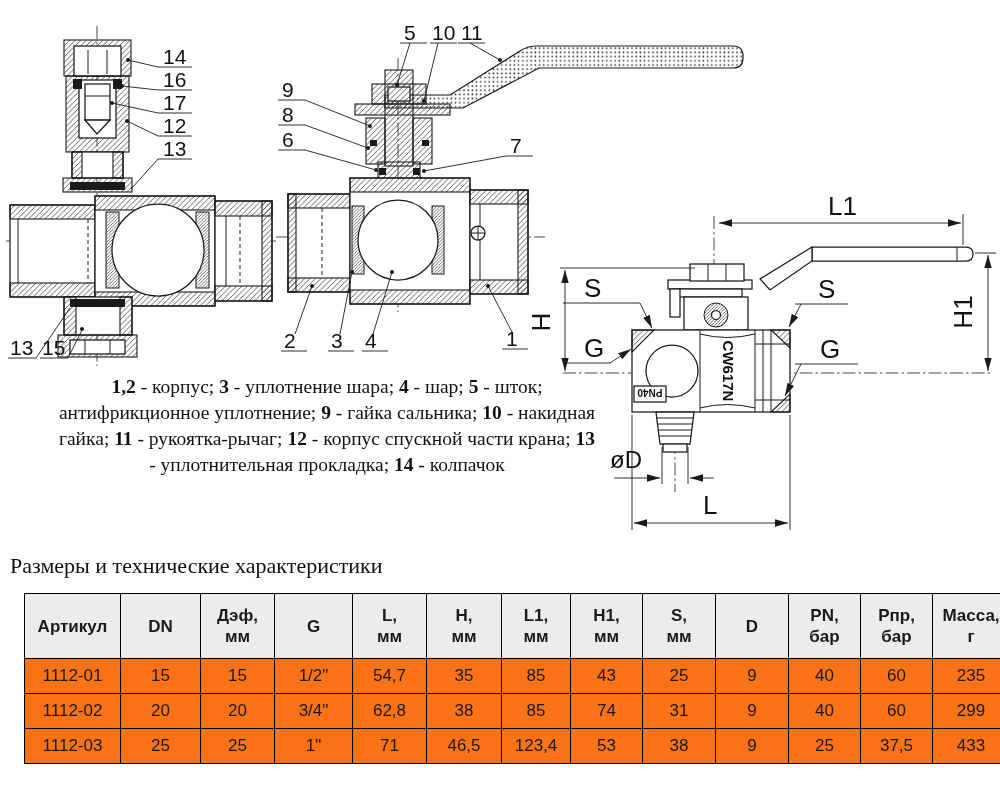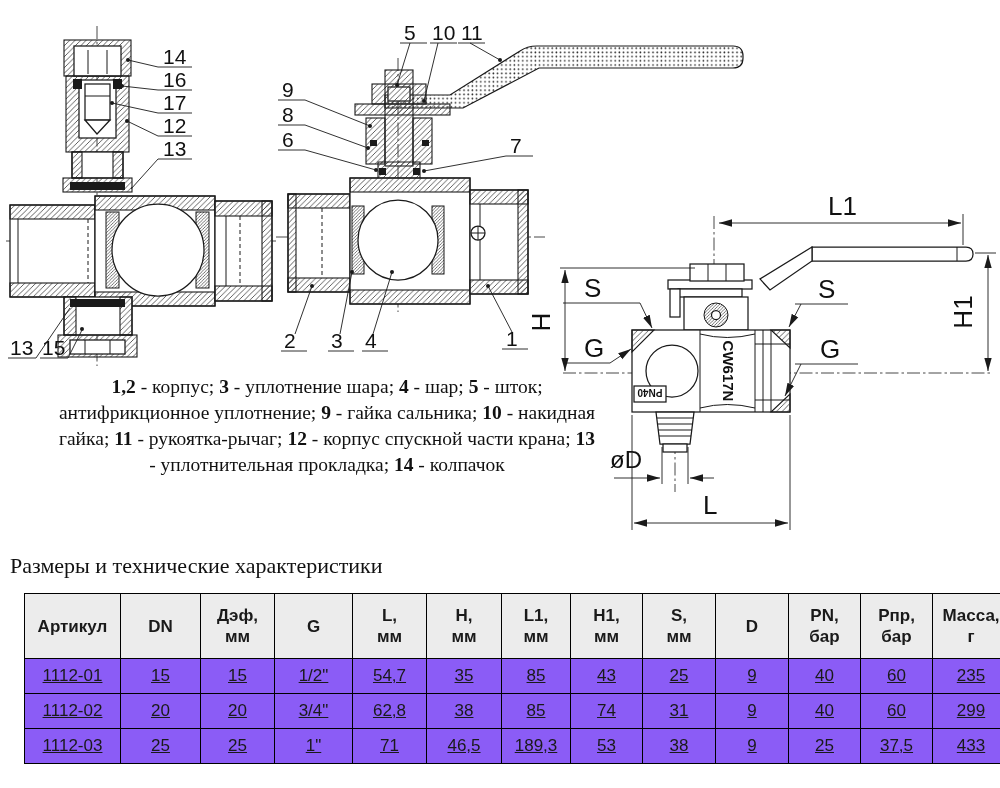--- a/index.html
+++ b/index.html
@@ -22,21 +22,21 @@
   .legend{position:absolute;left:0px;top:374px;width:566px;
           font-family:"Liberation Serif",serif;font-size:19.5px;line-height:26px;
           text-align:center;color:#111;padding-left:44px;}
   .sec-title{position:absolute;left:10px;top:553px;
              font-family:"Liberation Serif",serif;font-size:22px;color:#111;}
   table.spec{position:absolute;left:24px;top:593px;width:985px;border-collapse:collapse;
              table-layout:fixed;font-size:17px;color:#1a1a1a;}
   table.spec th,table.spec td{border:1px solid #000;text-align:center;vertical-align:middle;
              padding:0 2px;overflow:hidden;}
   table.spec th{height:64px;background:#ececec;font-weight:bold;line-height:21px;}
-  table.spec td{height:34px;background:#8b5cf6;font-weight:normal;text-decoration:underline;}
+  table.spec td{height:34px;background:#f97316;font-weight:normal;}
 </style>
 </head>
 <body>
 
 <div class="page">
 
   <svg width="0" height="0">
     <defs>
       <pattern id="hatch" patternUnits="userSpaceOnUse" width="5.5" height="5.5">
         <path d="M0,5.5 L5.5,0" stroke="#3a3a3a" stroke-width="0.8"></path>
@@ -368,21 +368,21 @@
           <td>60</td>
           <td>299</td>
         </tr>
         <tr>
           <td>1112-03</td>
           <td>25</td>
           <td>25</td>
           <td>1"</td>
           <td>71</td>
           <td>46,5</td>
-          <td>189,3</td>
+          <td>123,4</td>
           <td>53</td>
           <td>38</td>
           <td>9</td>
           <td>25</td>
           <td>37,5</td>
           <td>433</td>
         </tr>
       </tbody>
   </table>
 

